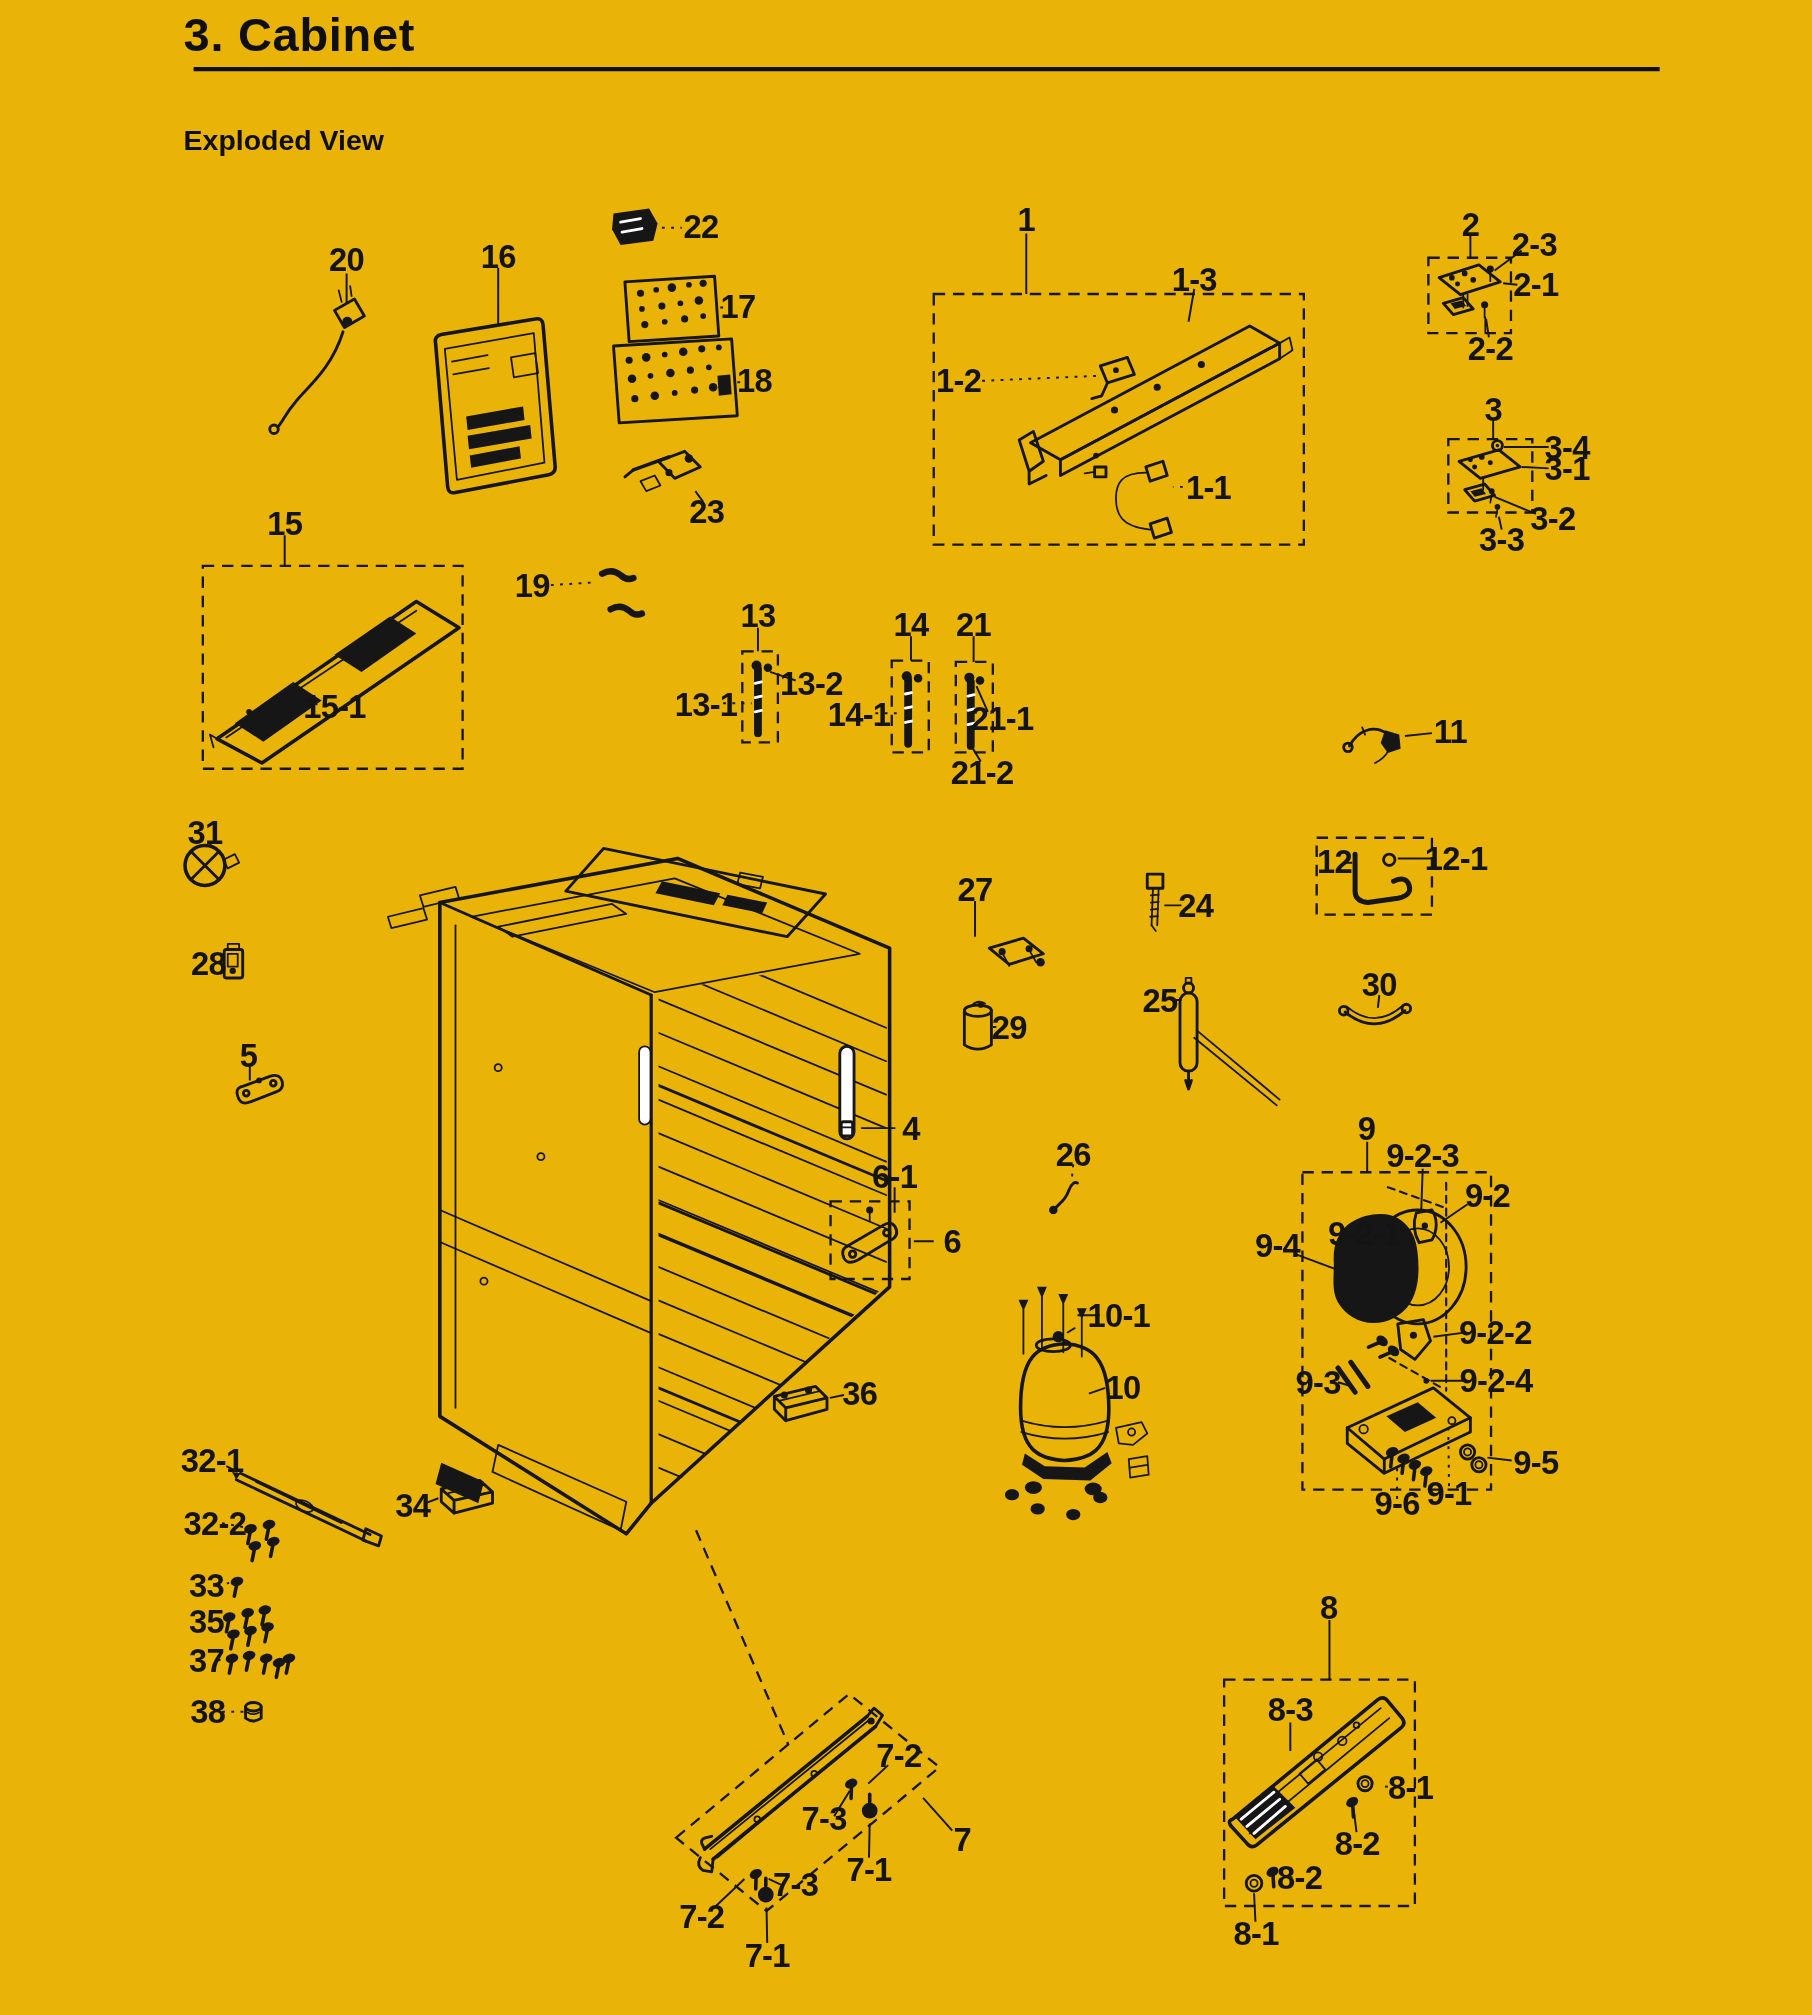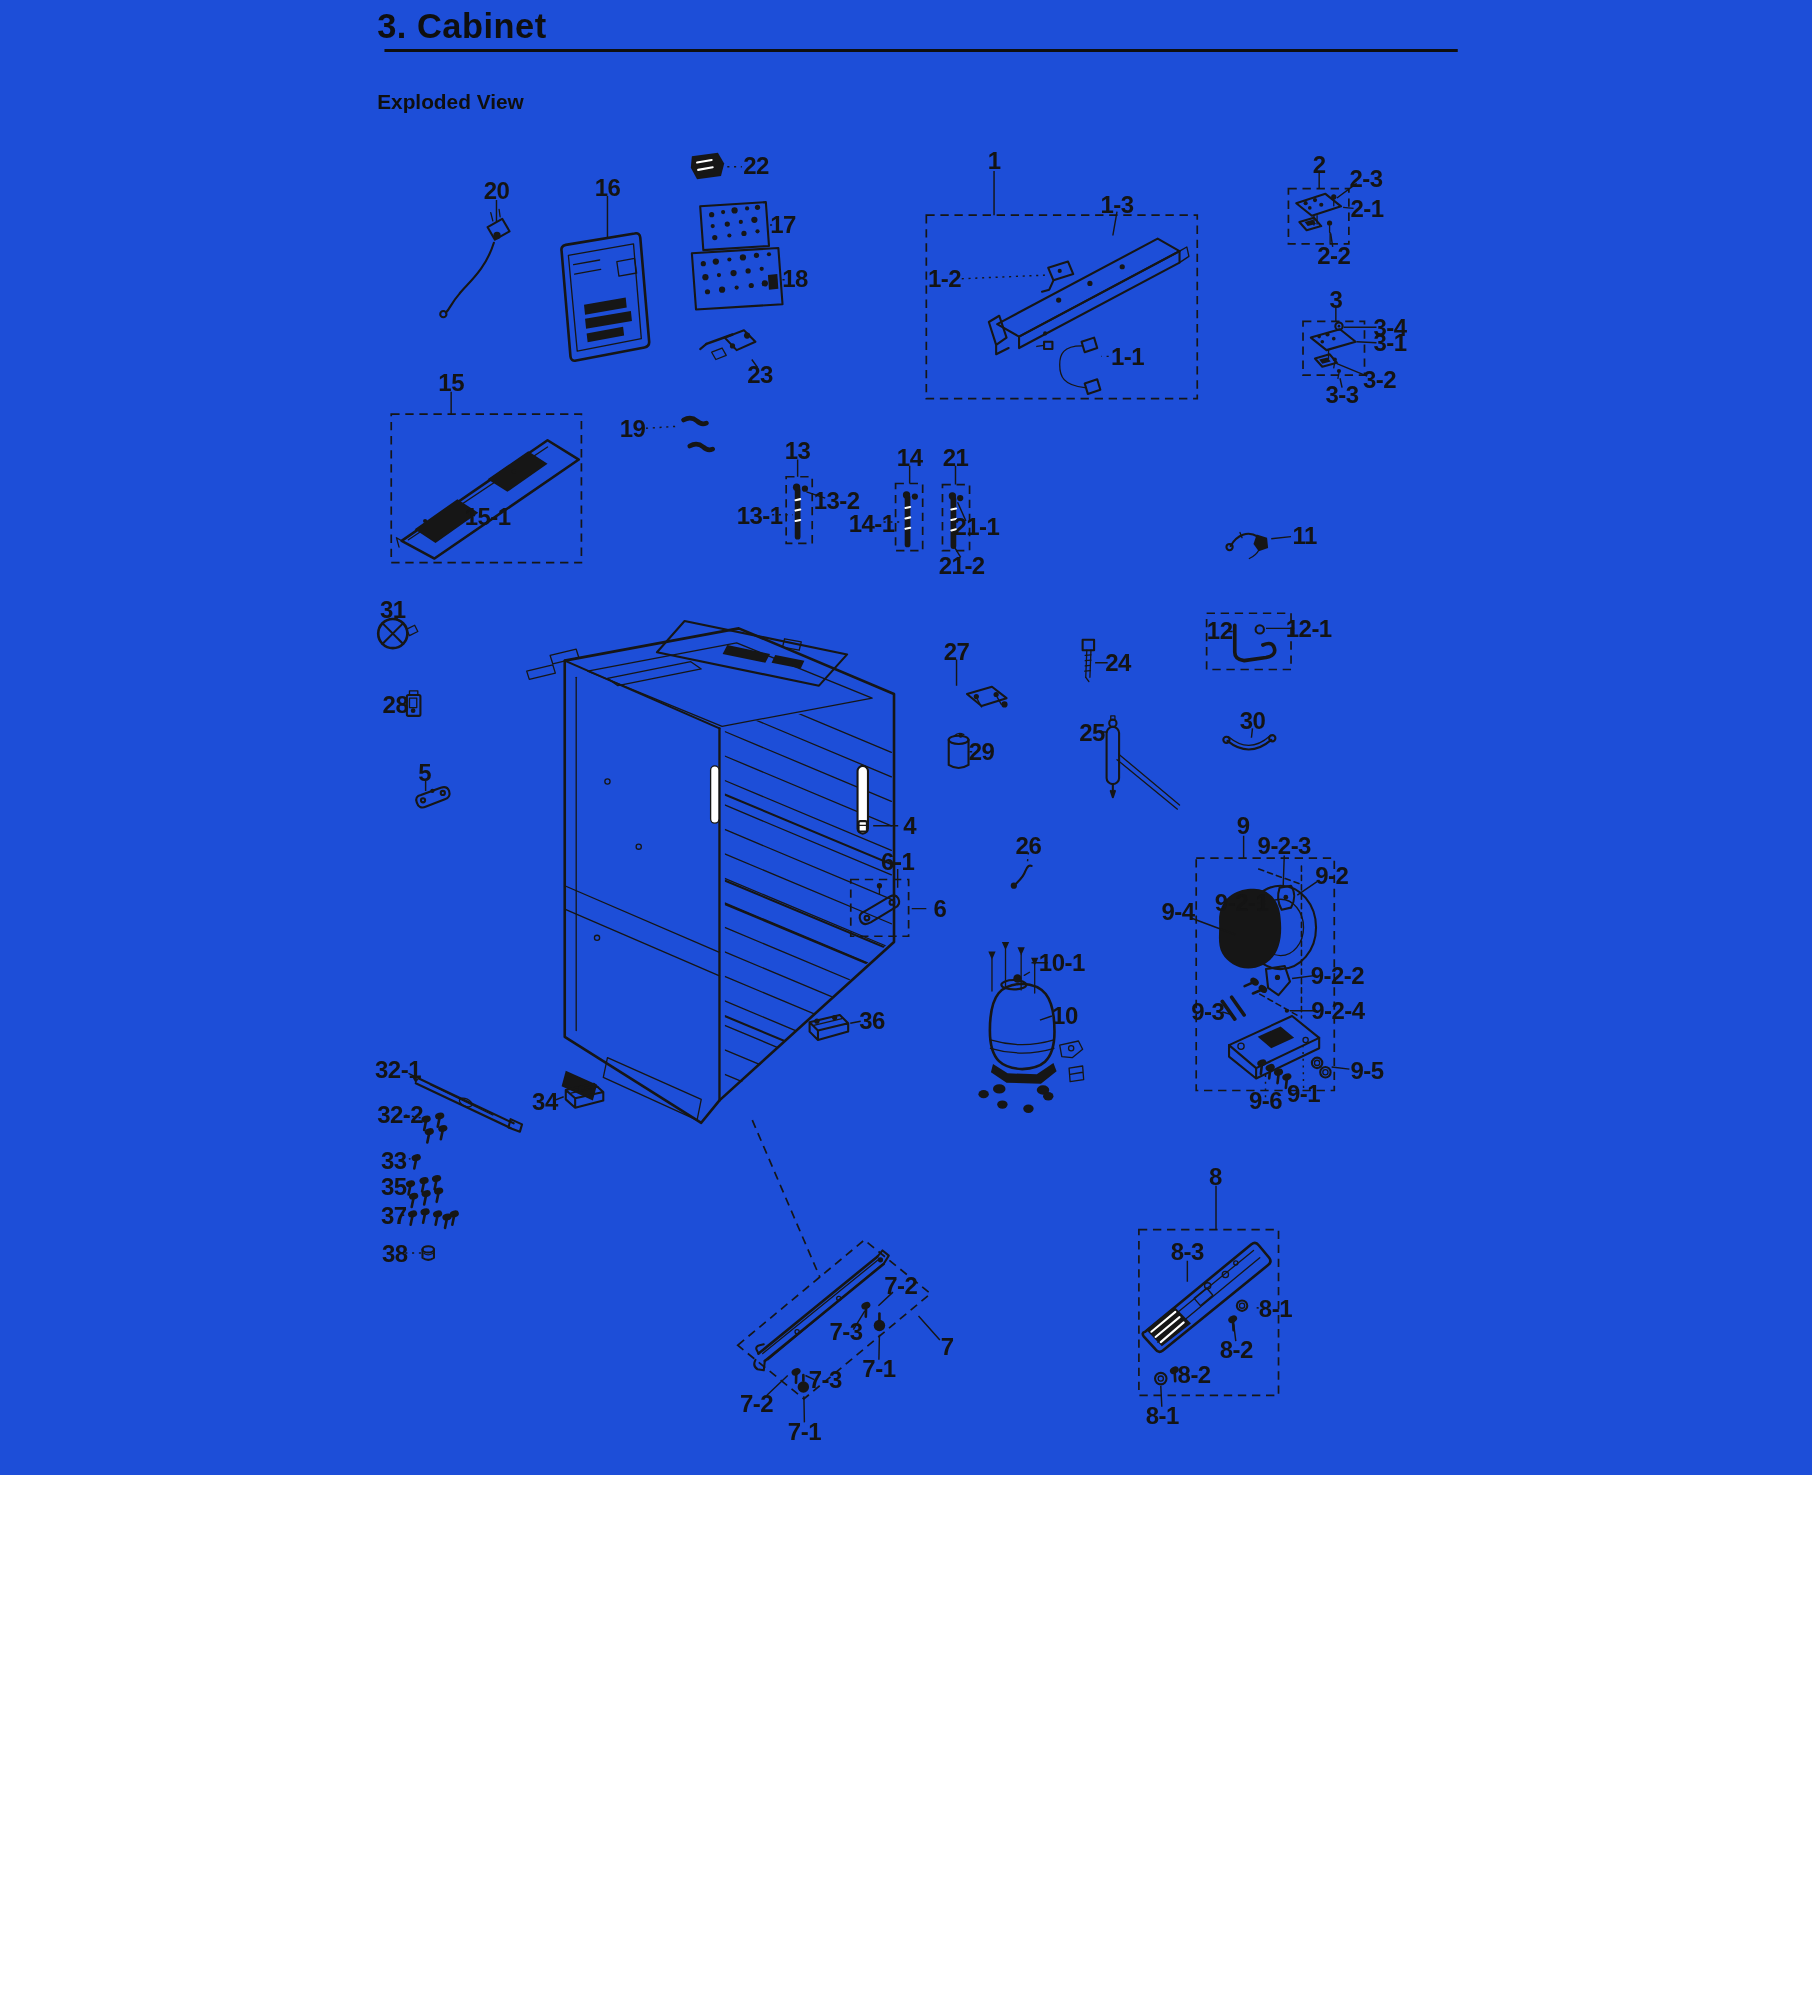--- a/index.html
+++ b/index.html
@@ -1,16 +1,16 @@
 <!DOCTYPE html>
 <html style="font-size:11.4px"><head>
 <meta charset="utf-8">
 <style>
   html,body{margin:0;padding:0;background:#ffffff;}
-  .page{position:relative;width:1812px;height:1475px;background:#1d4ed8;overflow:hidden;}
+  .page{position:relative;width:1812px;height:2015px;background:#eab308;overflow:hidden;}
   svg{display:block;width:100%;height:100%;}
   .ttl{font:bold 66px "Liberation Sans",sans-serif;fill:#0f0f0f;letter-spacing:1px;}
   .sub{font:bold 40px "Liberation Sans",sans-serif;fill:#0f0f0f;}
   #labels text{font:bold 46px "Liberation Sans",sans-serif;fill:#141414;text-anchor:middle;dominant-baseline:central;letter-spacing:-1px;}
   .art{stroke:#161616;fill:none;stroke-width:4;stroke-linecap:round;stroke-linejoin:round;}
   .thin{stroke-width:2.5;}
   .ldr{stroke:#161616;fill:none;stroke-width:2.75;}
   .dot{stroke-dasharray:4 9;}
   .dbox{stroke:#161616;fill:none;stroke-width:3.25;stroke-dasharray:16 11;}
   .dsub{stroke:#161616;fill:none;stroke-width:3;stroke-dasharray:10 8;}

